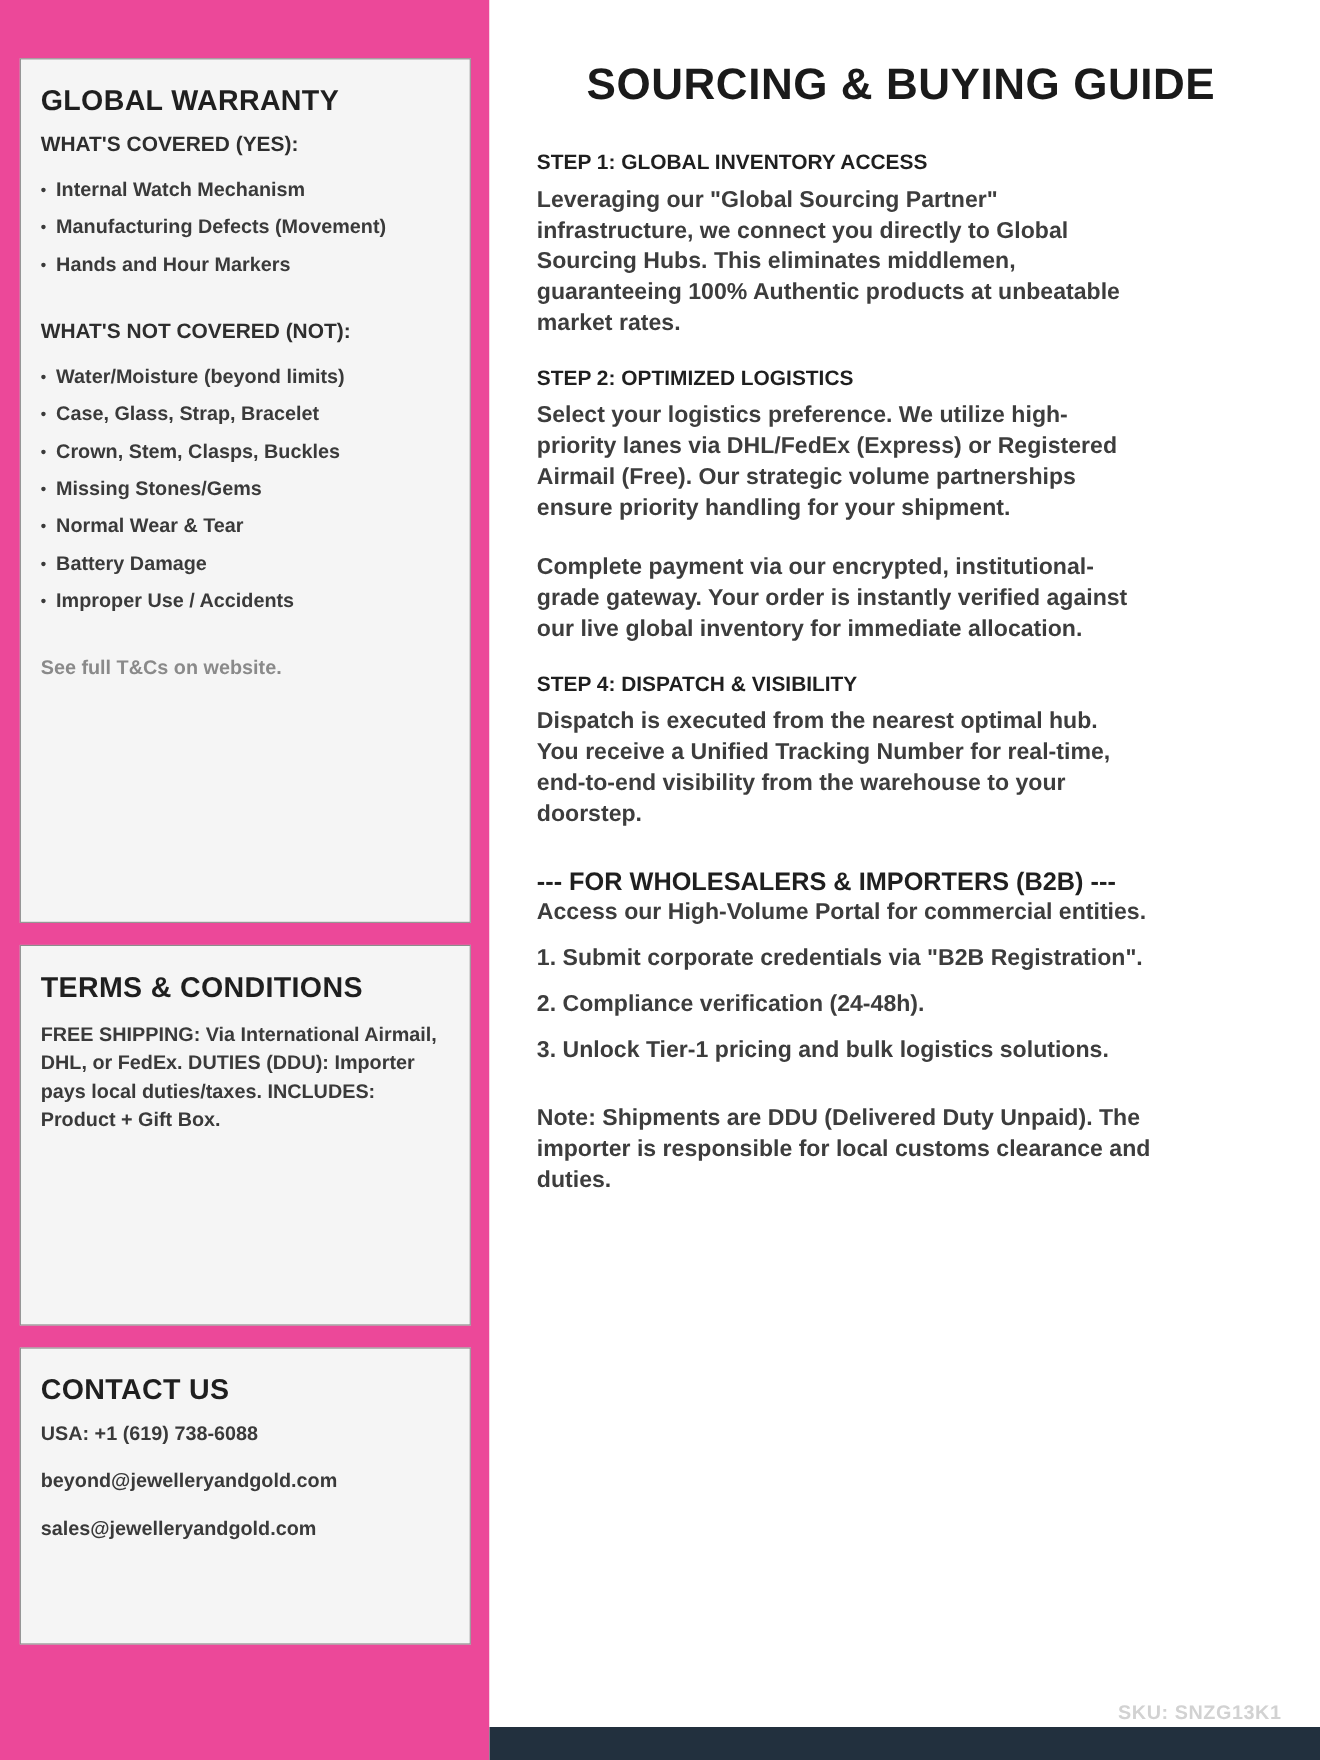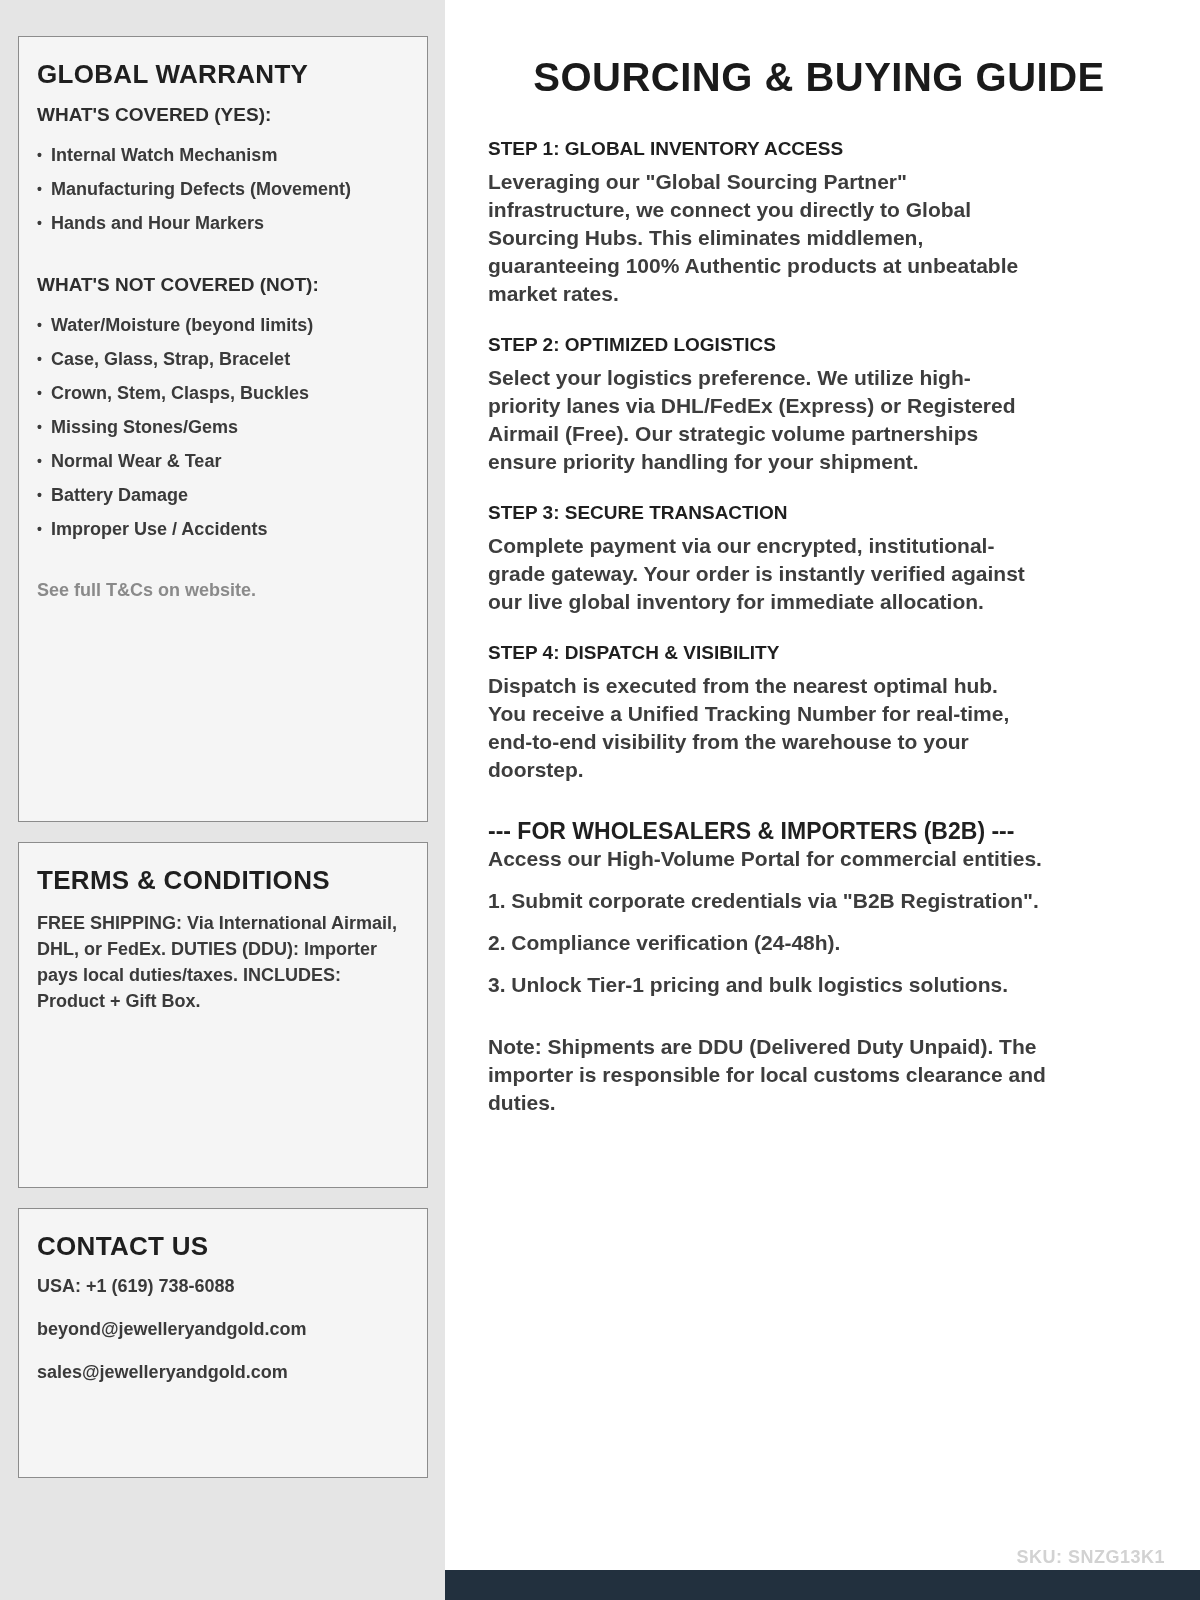--- a/index.html
+++ b/index.html
@@ -10,22 +10,22 @@
     position: relative;
     overflow: hidden;
   }
   .page { display: flex; width: 1200px; height: 1600px; }
 
   
   .sidebar {
     width: 445px;
     min-width: 445px;
     height: 1600px;
-    background: #e5e5e5;
-    padding: 36px 17px 0 18px;
+    background: #ec4899;
+    padding: 53px 17px 0 18px;
   }
   .box {
     background: #f5f5f5;
     border: 1px solid #8c8c8c;
     padding: 22px 24px 20px 18px;
   }
   .box + .box { margin-top: 20px; }
   .box-warranty { height: 786px; }
   .box-terms { height: 346px; }
   .box-contact { height: 270px; margin-top: 16px; }
@@ -185,21 +185,20 @@
       <h2>STEP 1: GLOBAL INVENTORY ACCESS</h2>
       <p>Leveraging our "Global Sourcing Partner" infrastructure, we connect you directly to Global Sourcing Hubs. This eliminates middlemen, guaranteeing 100% Authentic products at unbeatable market rates.</p>
     </section>
 
     <section class="step">
       <h2>STEP 2: OPTIMIZED LOGISTICS</h2>
       <p>Select your logistics preference. We utilize high-priority lanes via DHL/FedEx (Express) or Registered Airmail (Free). Our strategic volume partnerships ensure priority handling for your shipment.</p>
     </section>
 
     <section class="step">
-      <h2>STEP 3: SECURE TRANSACTION</h2>
       <p>Complete payment via our encrypted, institutional-grade gateway. Your order is instantly verified against our live global inventory for immediate allocation.</p>
     </section>
 
     <section class="step">
       <h2>STEP 4: DISPATCH &amp; VISIBILITY</h2>
       <p>Dispatch is executed from the nearest optimal hub. You receive a Unified Tracking Number for real-time, end-to-end visibility from the warehouse to your doorstep.</p>
     </section>
 
     <section class="b2b">
       <h2>--- FOR WHOLESALERS &amp; IMPORTERS (B2B) ---</h2>

